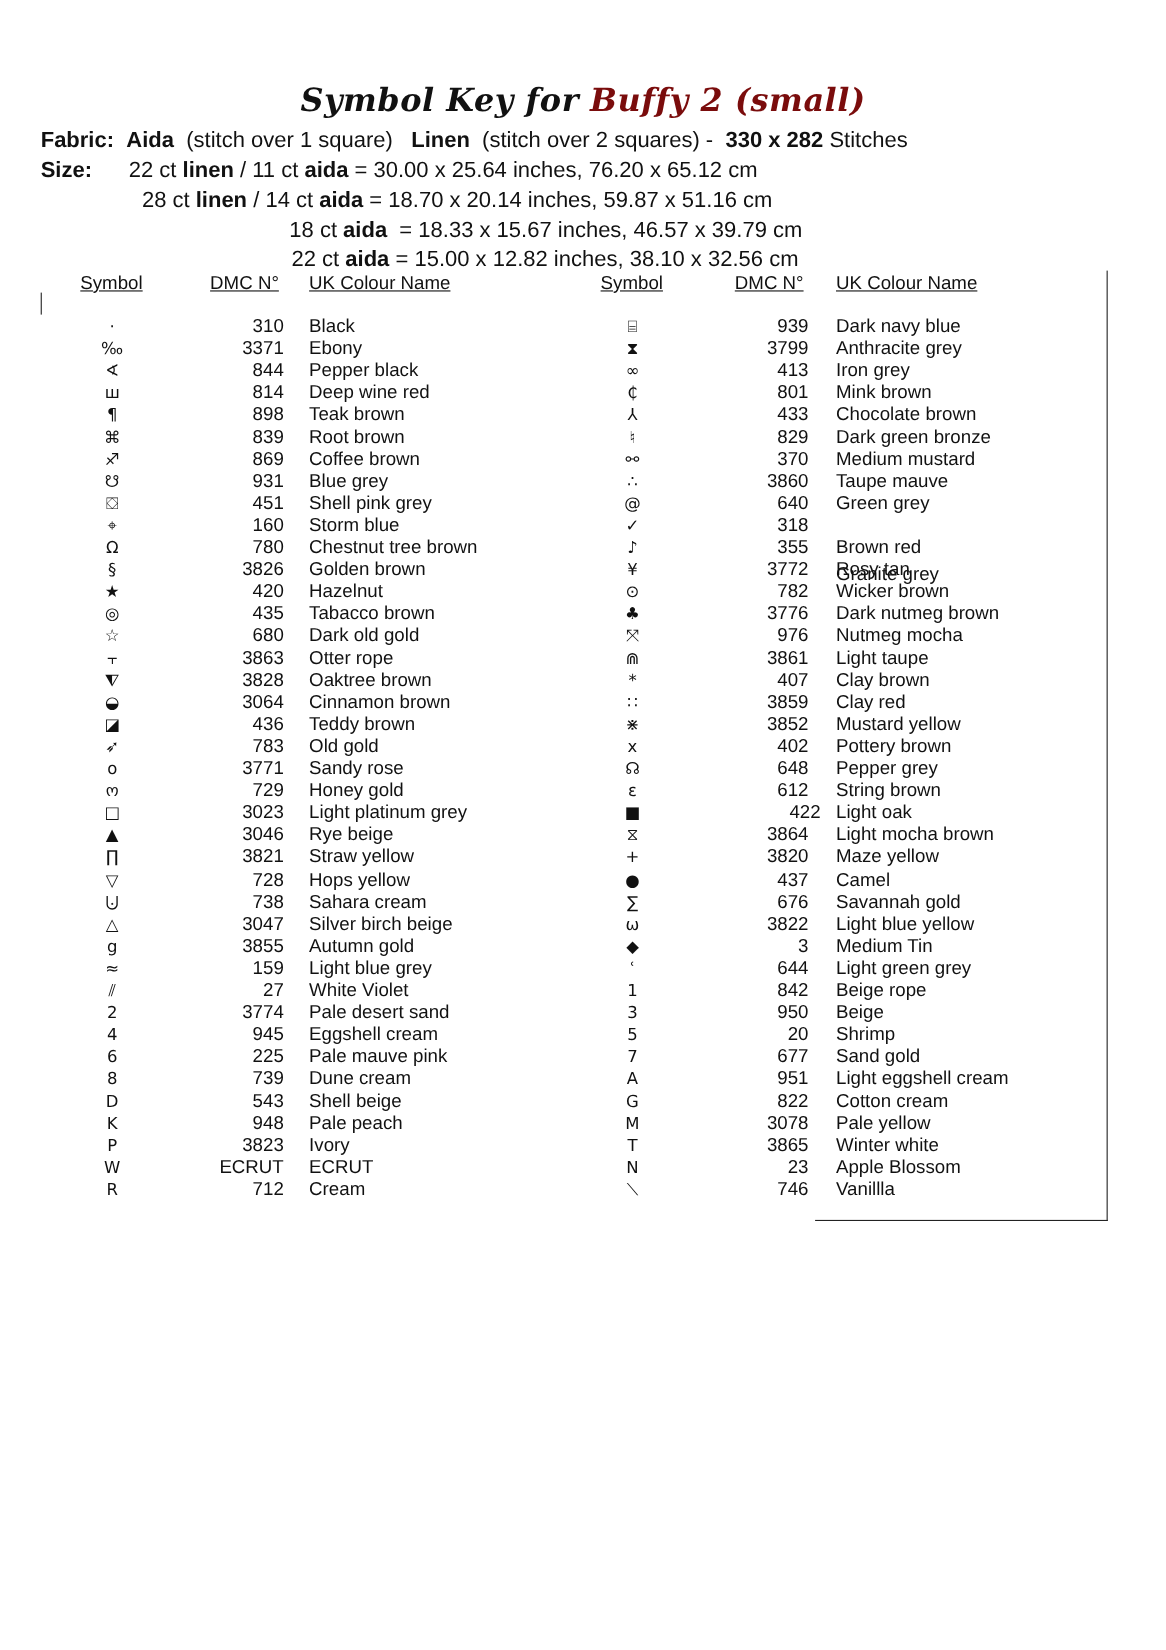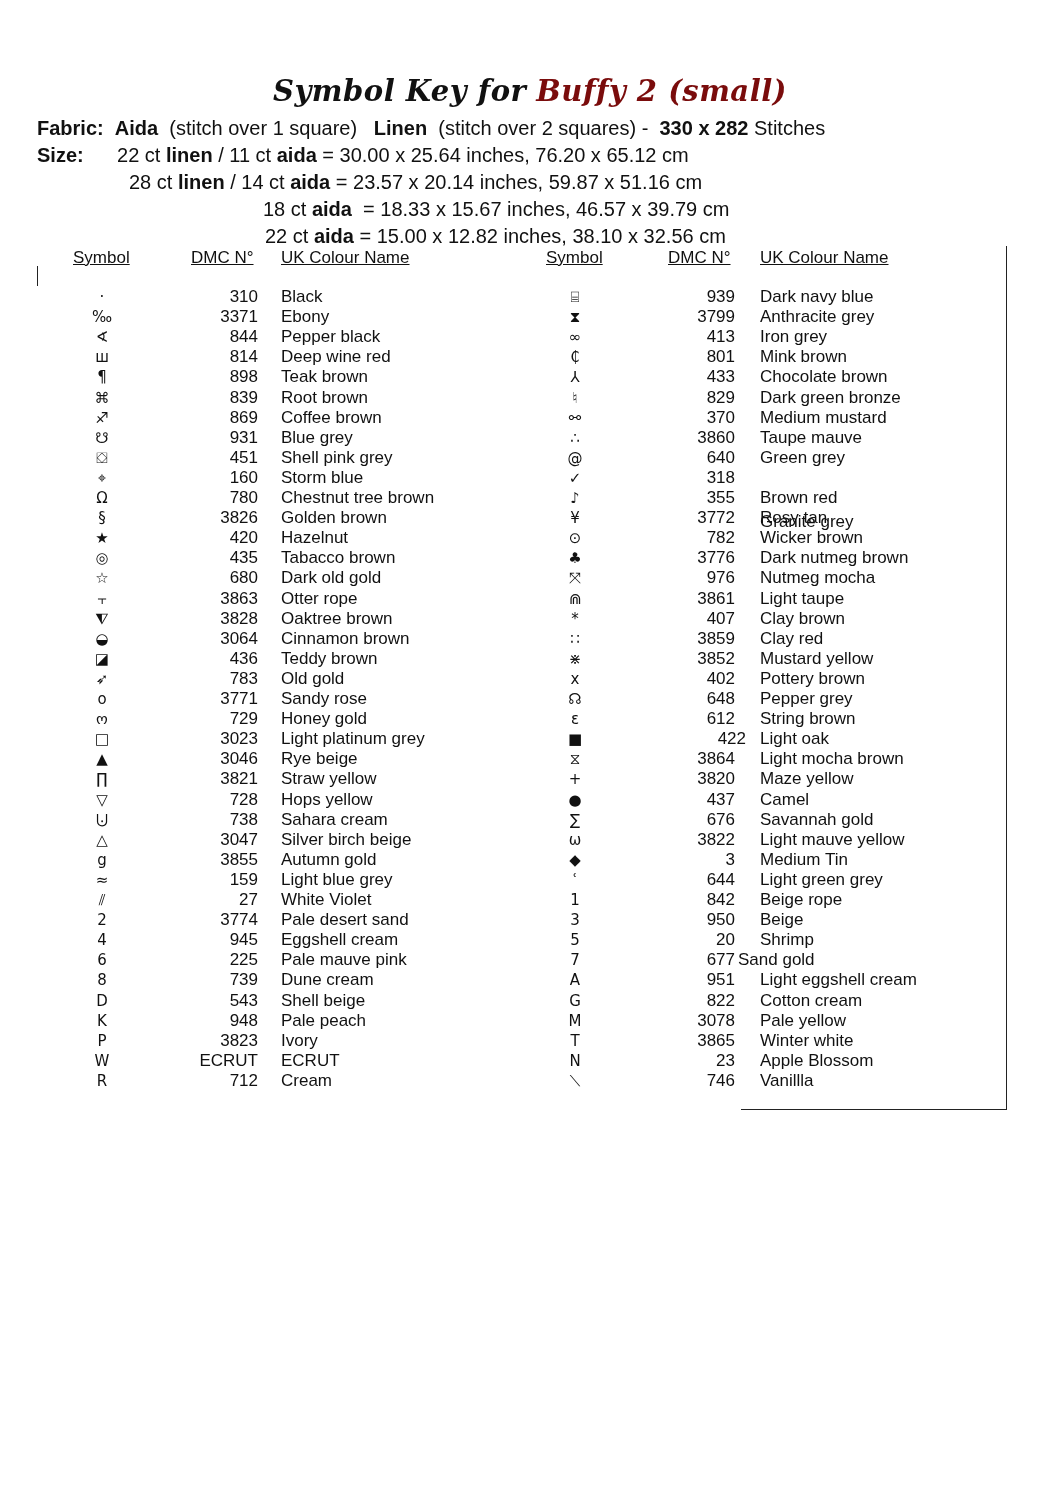--- a/index.html
+++ b/index.html
@@ -27,21 +27,21 @@
 <body>
 
 <div class="title">
   <span>Symbol Key for</span><span class="name" style="color: rgb(122, 12, 12);">Buffy 2 (small)</span>
 </div>
 
 <div class="line l1"><b>Fabric:</b>  <b>Aida</b>  <span>(stitch over 1 square)</span>   <b>Linen</b>  <span>(stitch over 2 squares) -</span>  <b>330 x 282</b> <span>Stitches</span></div>
 
 <div class="line l2"><b>Size:</b>      <span>22 ct </span><b>linen</b><span> / 11 ct </span><b>aida</b><span> = 30.00 x 25.64 inches, 76.20 x 65.12 cm</span></div>
 
-<div class="line l3"><span>28 ct </span><b>linen</b><span> / 14 ct </span><b>aida</b><span> = 23.57 x 20.14 inches, 59.87 x 51.16 cm</span></div>
+<div class="line l3"><span>28 ct </span><b>linen</b><span> / 14 ct </span><b>aida</b><span> = 18.70 x 20.14 inches, 59.87 x 51.16 cm</span></div>
 
 <div class="line l4"><span>18 ct </span><b>aida</b><span>  = 18.33 x 15.67 inches, 46.57 x 39.79 cm</span></div>
 
 <div class="line l5"><span>22 ct </span><b>aida</b><span> = 15.00 x 12.82 inches, 38.10 x 32.56 cm</span></div>
 
 <div class="hdr" style="left:73px">Symbol</div>
 <div class="hdr" style="left:191px">DMC N°</div>
 <div class="hdr" style="left:281px">UK Colour Name</div>
 <div class="hdr" style="left:546px">Symbol</div>
 <div class="hdr" style="left:668px">DMC N°</div>
@@ -385,21 +385,21 @@
       <span class="cname" style="left: 760px;">Camel</span>
     </div>
     <div class="row" style="top: 809.6px; left: 0px; width: 1060px;">
       <span class="sym" style="left: 555px;">∑</span>
       <span class="dmc" style="left: 645px;">676</span>
       <span class="cname" style="left: 760px;">Savannah gold</span>
     </div>
     <div class="row" style="top: 829.7px; left: 0px; width: 1060px;">
       <span class="sym" style="left: 555px;">ω</span>
       <span class="dmc" style="left: 645px;">3822</span>
-      <span class="cname" style="left: 760px;">Light mauve yellow</span>
+      <span class="cname" style="left: 760px;">Light blue yellow</span>
     </div>
     <div class="row" style="top: 849.8px; left: 0px; width: 1060px;">
       <span class="sym" style="left: 555px;">◆</span>
       <span class="dmc" style="left: 645px;">3</span>
       <span class="cname" style="left: 760px;">Medium Tin</span>
     </div>
     <div class="row" style="top: 869.9px; left: 0px; width: 1060px;">
       <span class="sym" style="left: 555px;">ʿ</span>
       <span class="dmc" style="left: 645px;">644</span>
       <span class="cname" style="left: 760px;">Light green grey</span>
@@ -415,21 +415,21 @@
       <span class="cname" style="left: 760px;">Beige</span>
     </div>
     <div class="row" style="top: 930.2px; left: 0px; width: 1060px;">
       <span class="sym" style="left: 555px;">5</span>
       <span class="dmc" style="left: 645px;">20</span>
       <span class="cname" style="left: 760px;">Shrimp</span>
     </div>
     <div class="row" style="top: 950.3px; left: 0px; width: 1060px;">
       <span class="sym" style="left: 555px;">7</span>
       <span class="dmc" style="left: 645px;">677</span>
-      <span class="cname" style="left: 738px;">Sand gold</span>
+      <span class="cname" style="left: 760px;">Sand gold</span>
     </div>
     <div class="row" style="top: 970.4px; left: 0px; width: 1060px;">
       <span class="sym" style="left: 555px;">A</span>
       <span class="dmc" style="left: 645px;">951</span>
       <span class="cname" style="left: 760px;">Light eggshell cream</span>
     </div>
     <div class="row" style="top: 990.5px; left: 0px; width: 1060px;">
       <span class="sym" style="left: 555px;">G</span>
       <span class="dmc" style="left: 645px;">822</span>
       <span class="cname" style="left: 760px;">Cotton cream</span>

